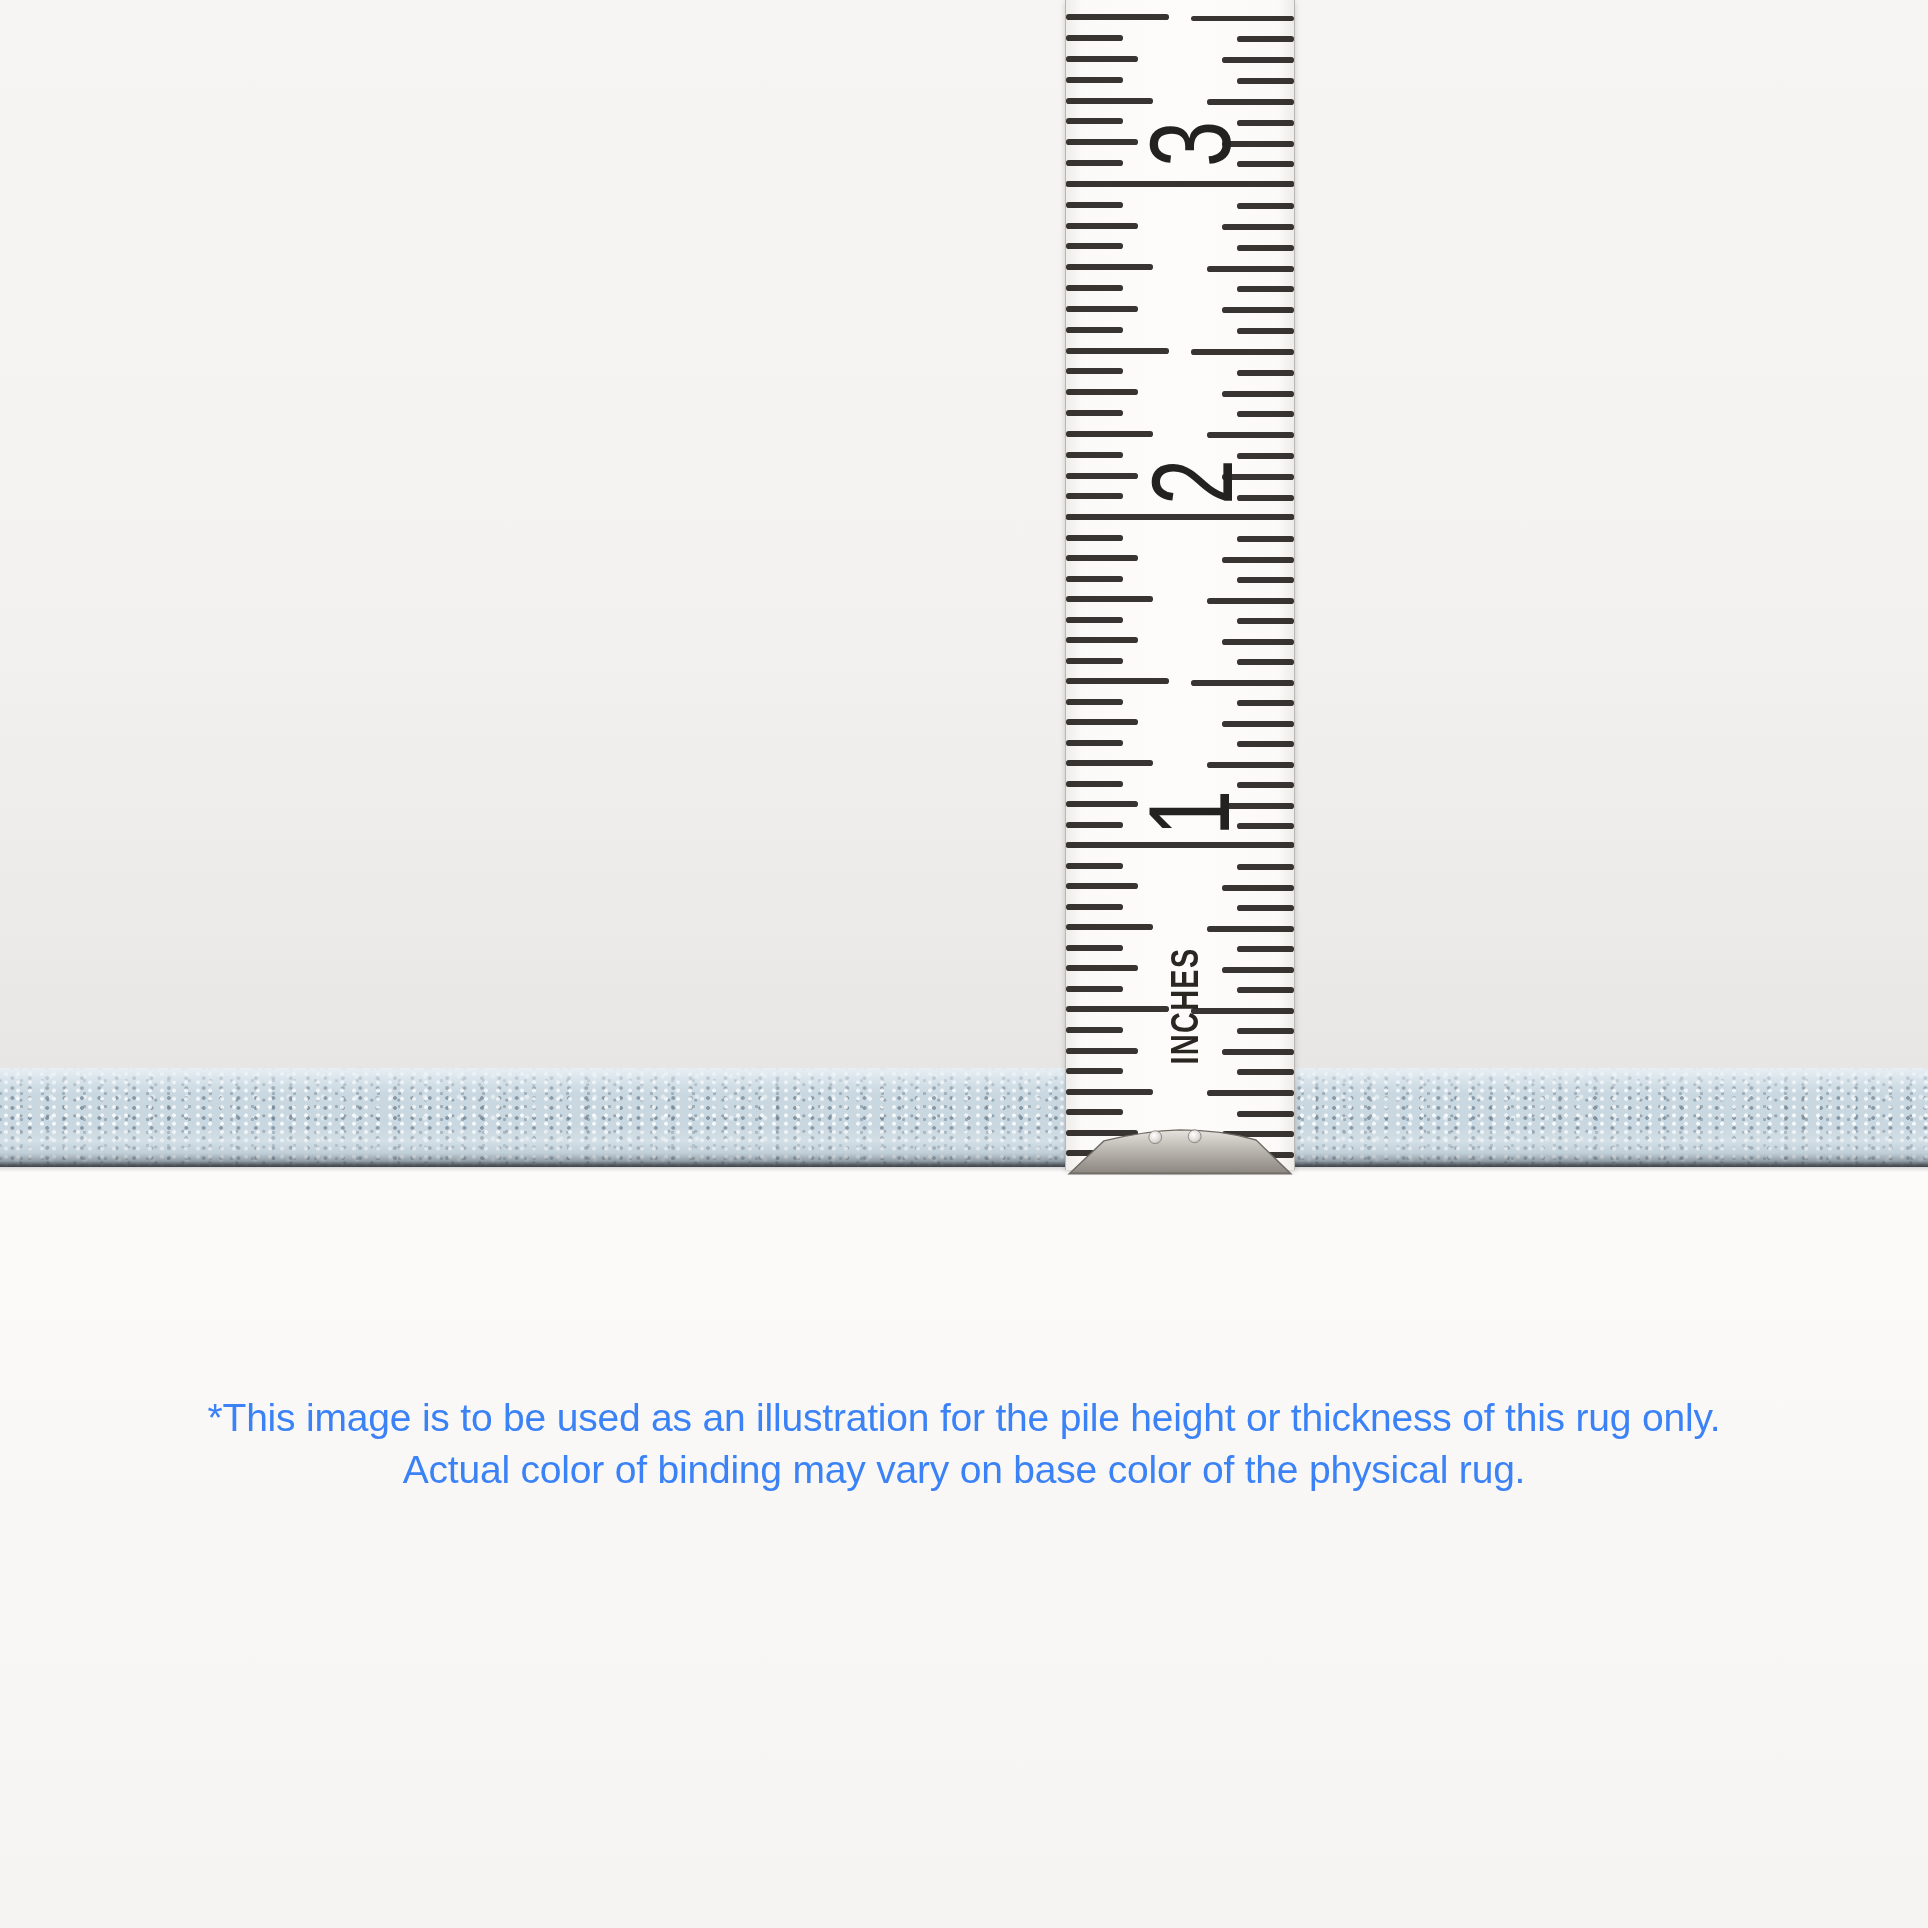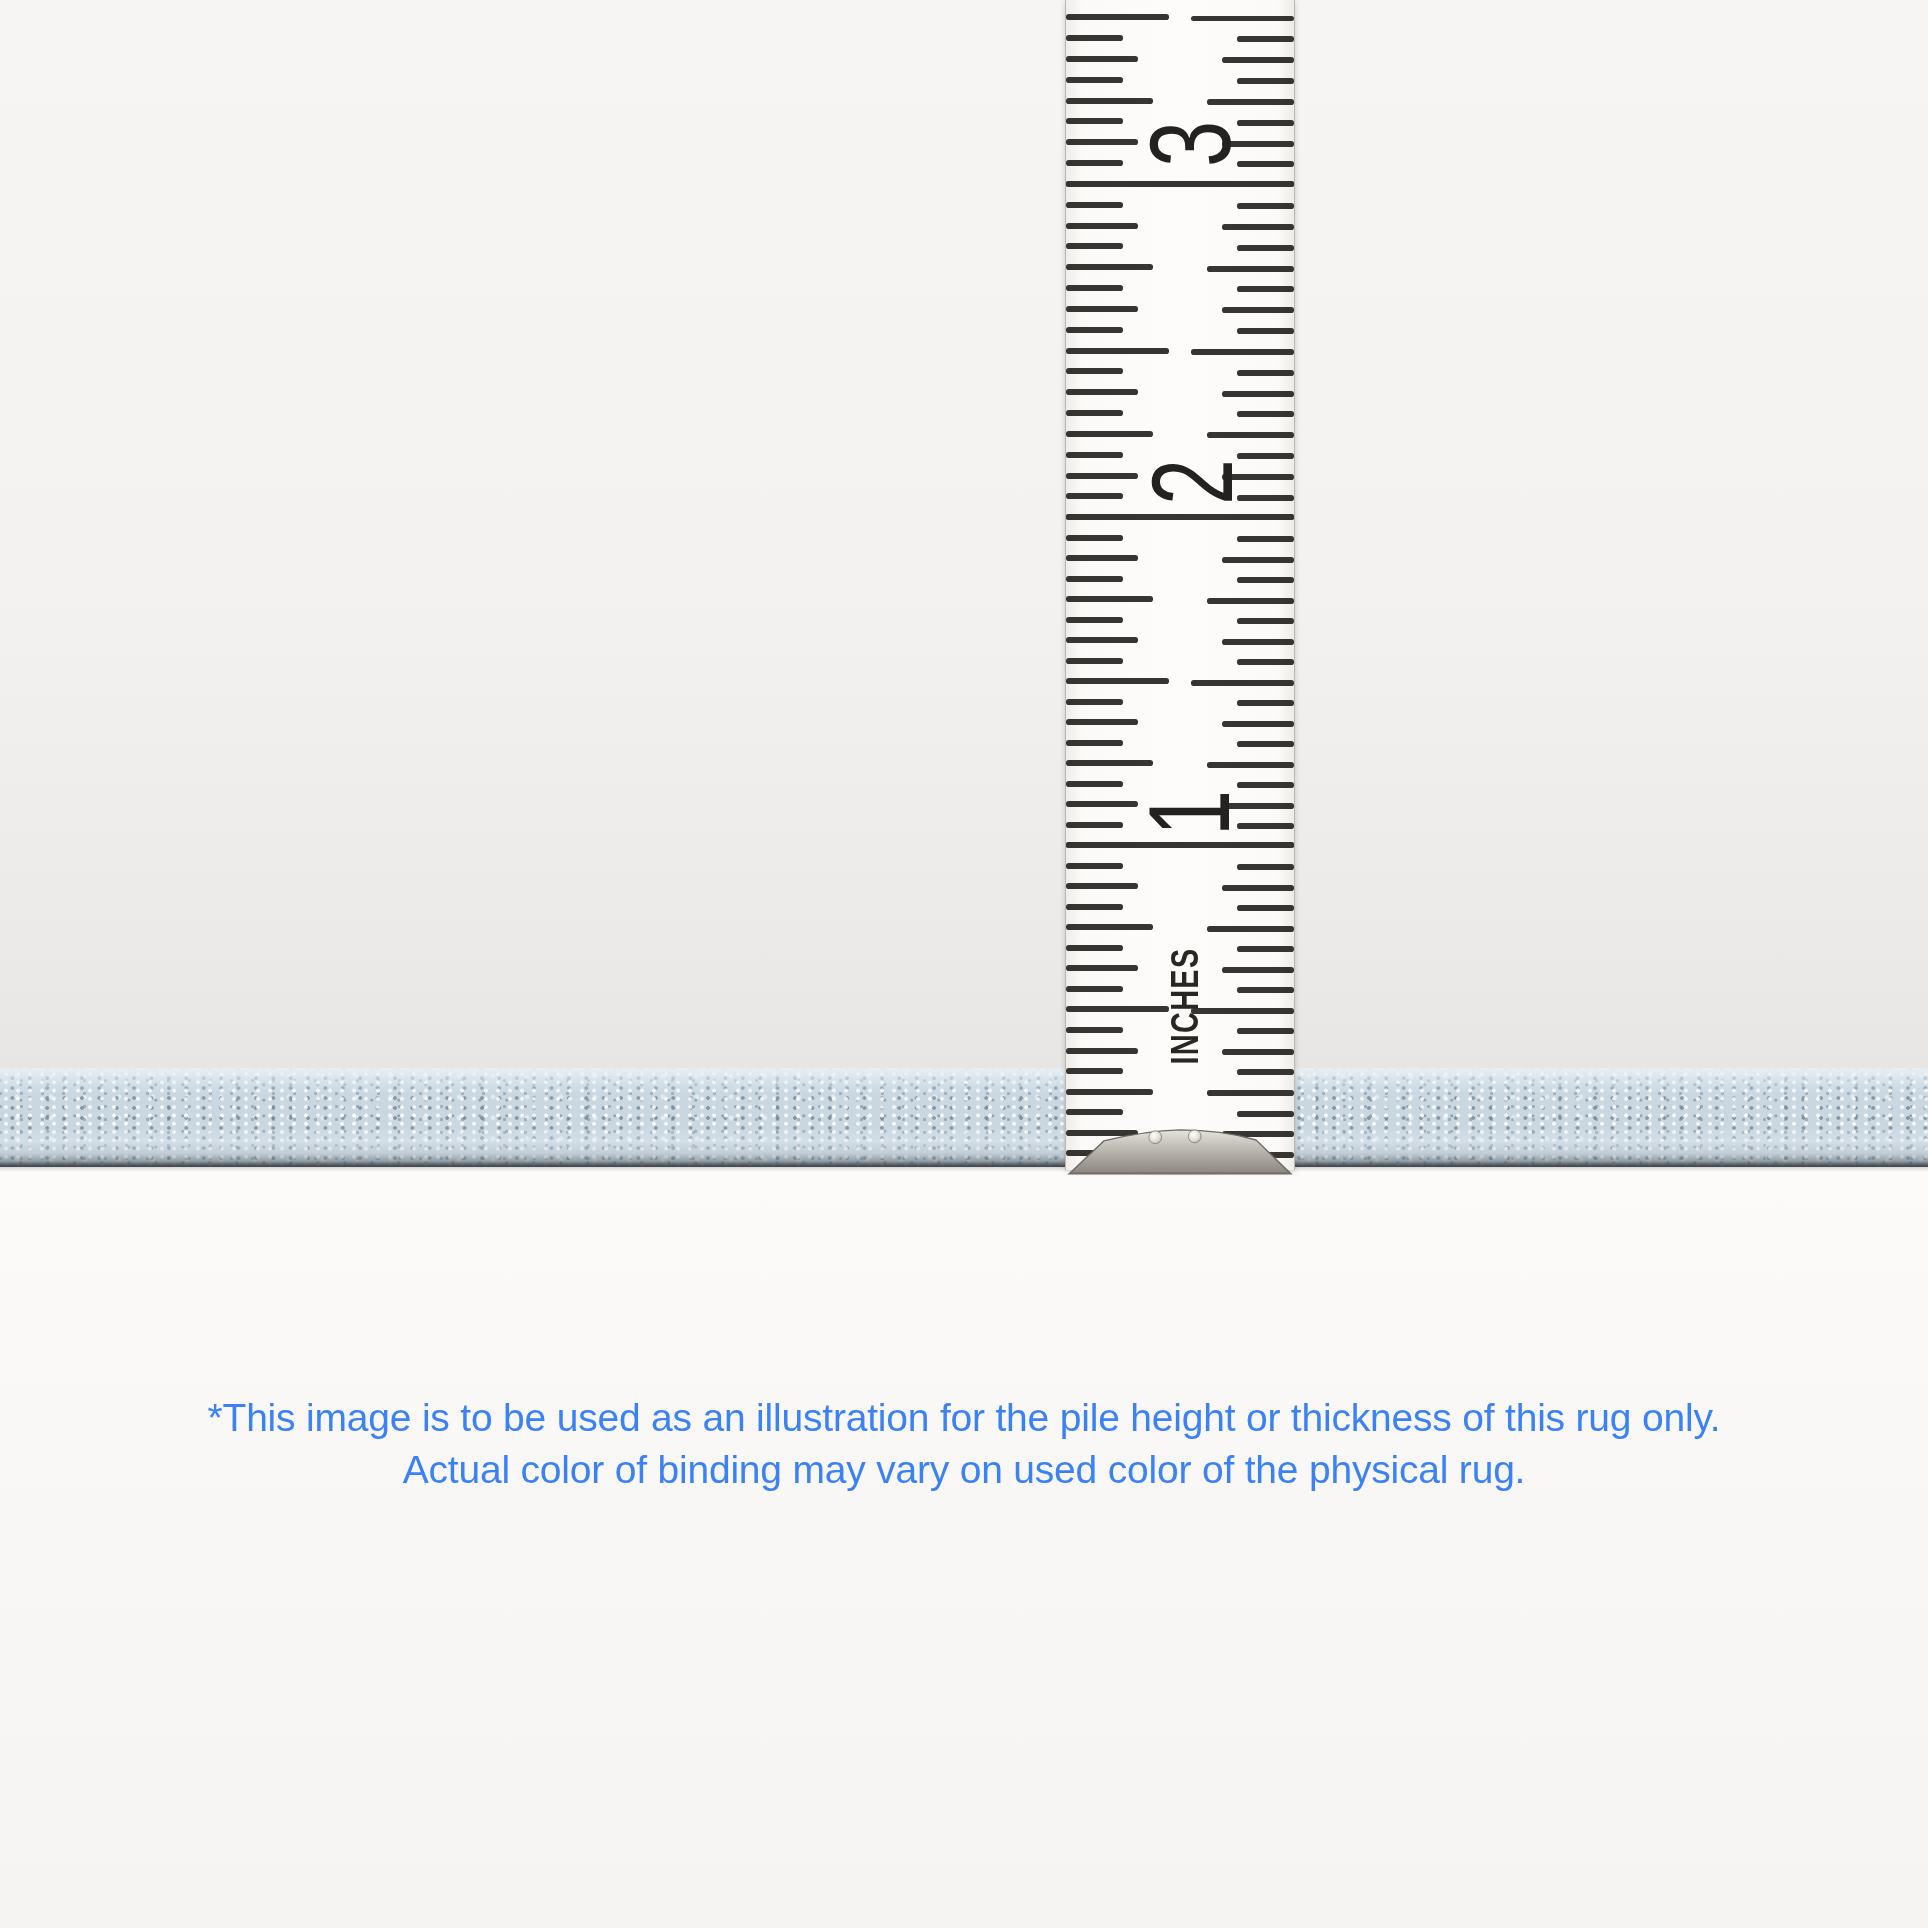--- a/index.html
+++ b/index.html
@@ -219,17 +219,17 @@
       </defs>
       <path d="M12,52 L50,16 Q95,5 133,4 Q178,4 216,15 L254,52 Z" fill="url(#capGrad)" stroke="#6f6a64" stroke-width="1.5"></path>
       <path d="M14,50 L252,50 L254,52 L12,52 Z" fill="#716c66" opacity="0.6"></path>
       <circle cx="106" cy="12" r="7" fill="url(#rivetGrad)" stroke="#8a8580" stroke-width="1"></circle>
       <circle cx="149" cy="11" r="7" fill="url(#rivetGrad)" stroke="#8a8580" stroke-width="1"></circle>
     </svg>
   </div>
 
   <div class="disclaimer">
     <div>*This image is to be used as an illustration for the pile height or thickness of this rug only.</div>
-    <div>Actual color of binding may vary on used color of the physical rug.</div>
+    <div>Actual color of binding may vary on base color of the physical rug.</div>
   </div>
 
 </div>
 
 
 </body></html>

